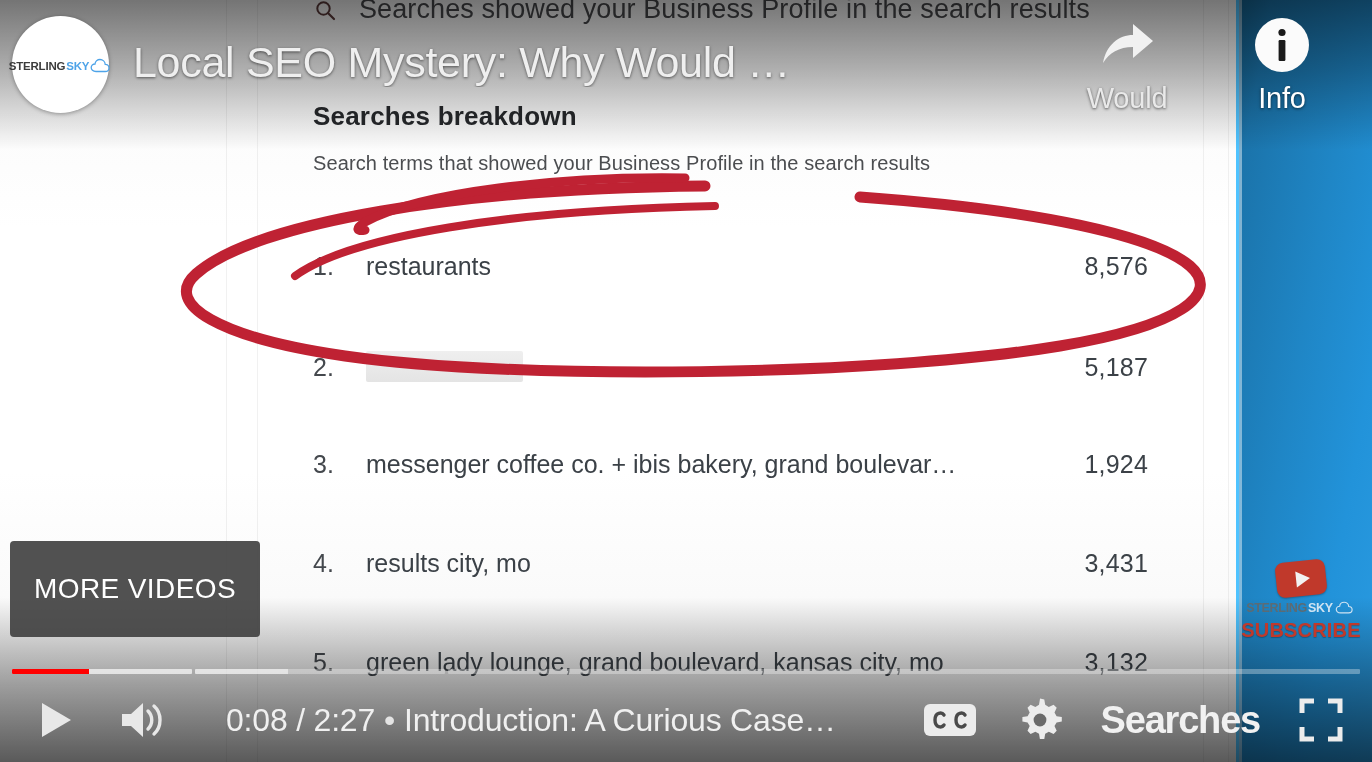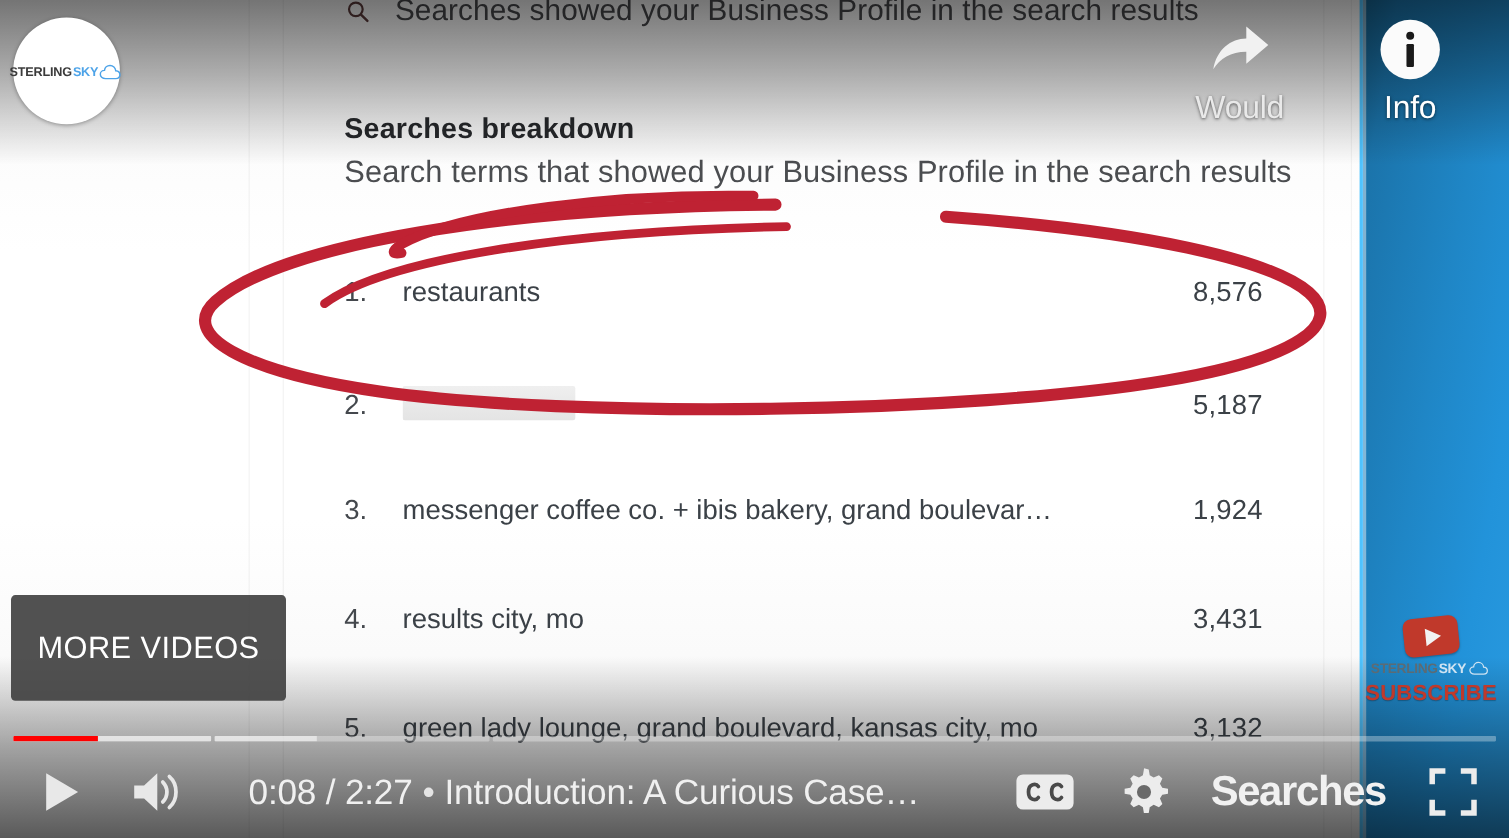--- a/index.html
+++ b/index.html
@@ -39,22 +39,22 @@
     font-size: 27px; letter-spacing: .1px; color: #46474a;
     white-space: nowrap;
   }
   .gbp-topline .srch-ico { width: 24px; height: 24px; display: block; }
 
   .gbp-h2 {
     position: absolute; left: 313px; top: 101px;
     font-size: 26px; font-weight: 700; color: #26282b; letter-spacing: .2px;
   }
   .gbp-sub {
-    position: absolute; left: 313px; top: 140px;
-    font-size: 28px; color: #4b4d50; letter-spacing: .1px; text-align: right;
+    position: absolute; left: 313px; top: 152px;
+    font-size: 20px; color: #4b4d50; letter-spacing: .1px; text-align: right;
   }
 
   .term-list { position: absolute; left: 313px; top: 252px; width: 835px; }
   .term-row {
     display: flex; align-items: baseline;
     height: 99px;
     font-size: 25px; color: #3a4croman;
     color: #3b4147;
   }
   .term-rank { width: 53px; flex: none; color: #44484d; }
@@ -283,20 +283,21 @@
     <div class="channel-avatar">
       <div class="avatar-logo">
         <span class="t1">STERLING</span>
         <span class="t2">SKY</span>
         <svg width="22" height="18" viewBox="0 0 22 18">
           <path d="M6 14.5 C2.8 14.5 1.2 12.6 1.2 10.6 C1.2 8.6 2.9 7 5 7 C5.2 4.4 7.4 2.5 10 2.5 C12.8 2.5 15 4.7 15.2 7.3 C17.4 7.4 19 9 19 11 C19 13 17.4 14.5 15.2 14.5 Z" fill="none" stroke="#4da3e8" stroke-width="1.3"></path>
         </svg>
       </div>
     </div>
 
+    <div class="video-title">Local SEO Mystery: Why Would …</div>
 
 
     <div class="top-action ta-share">
       <span class="ta-icon">
         <svg width="60" height="60" viewBox="0 0 60 60">
           <path d="M6 48 C9 30, 22 20, 36 20 L36 9 L56 26 L36 43 L36 32 C22 32, 12 38, 6 48 Z" fill="#f1f1f1"></path>
         </svg>
       </span>
       <span class="ta-label">Would</span>
     </div>

